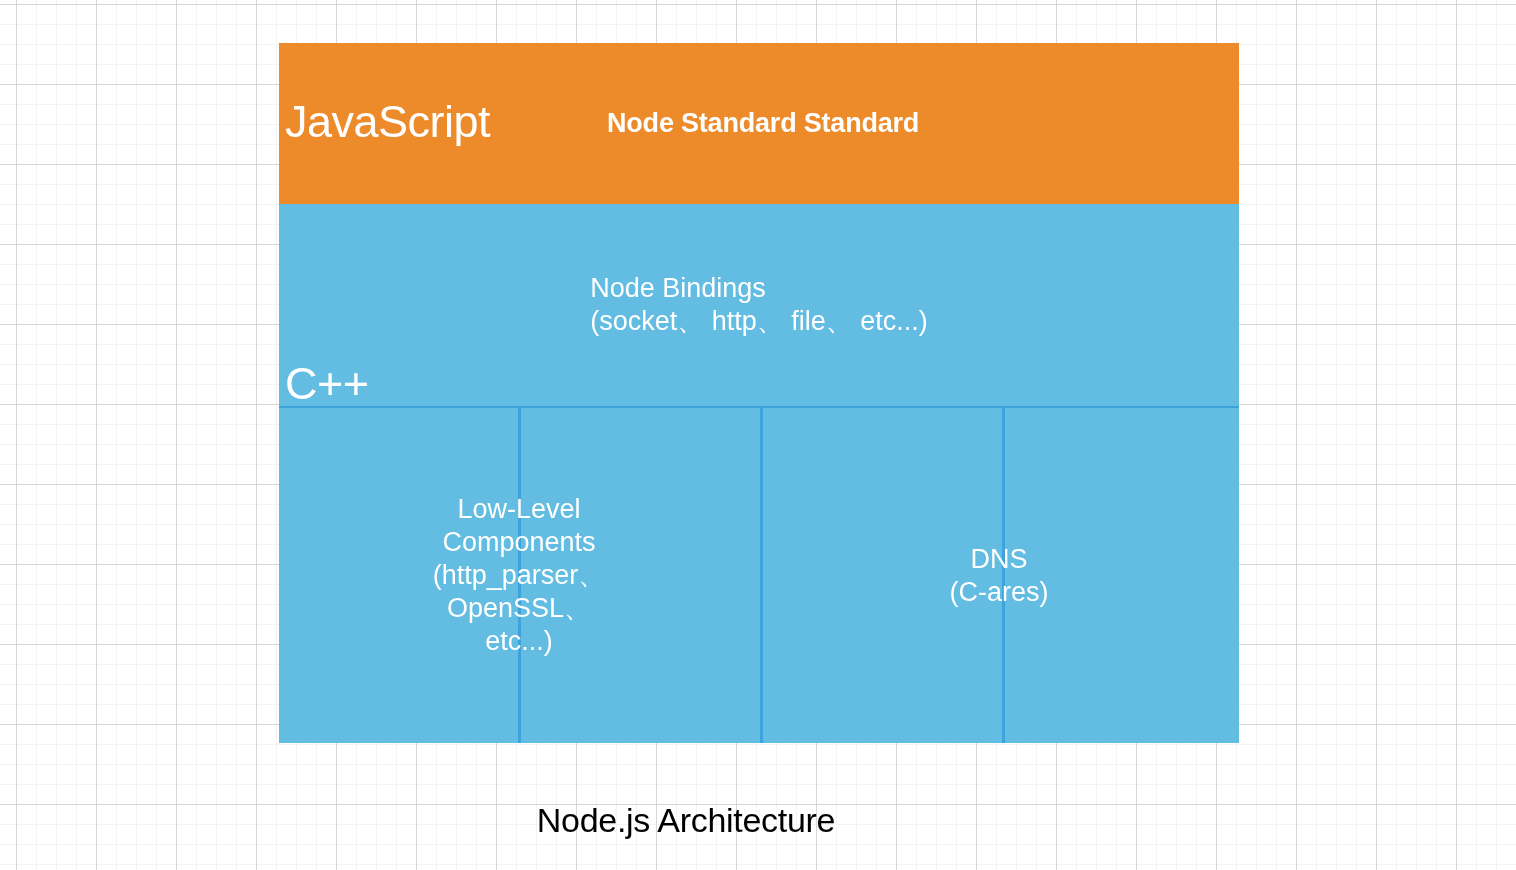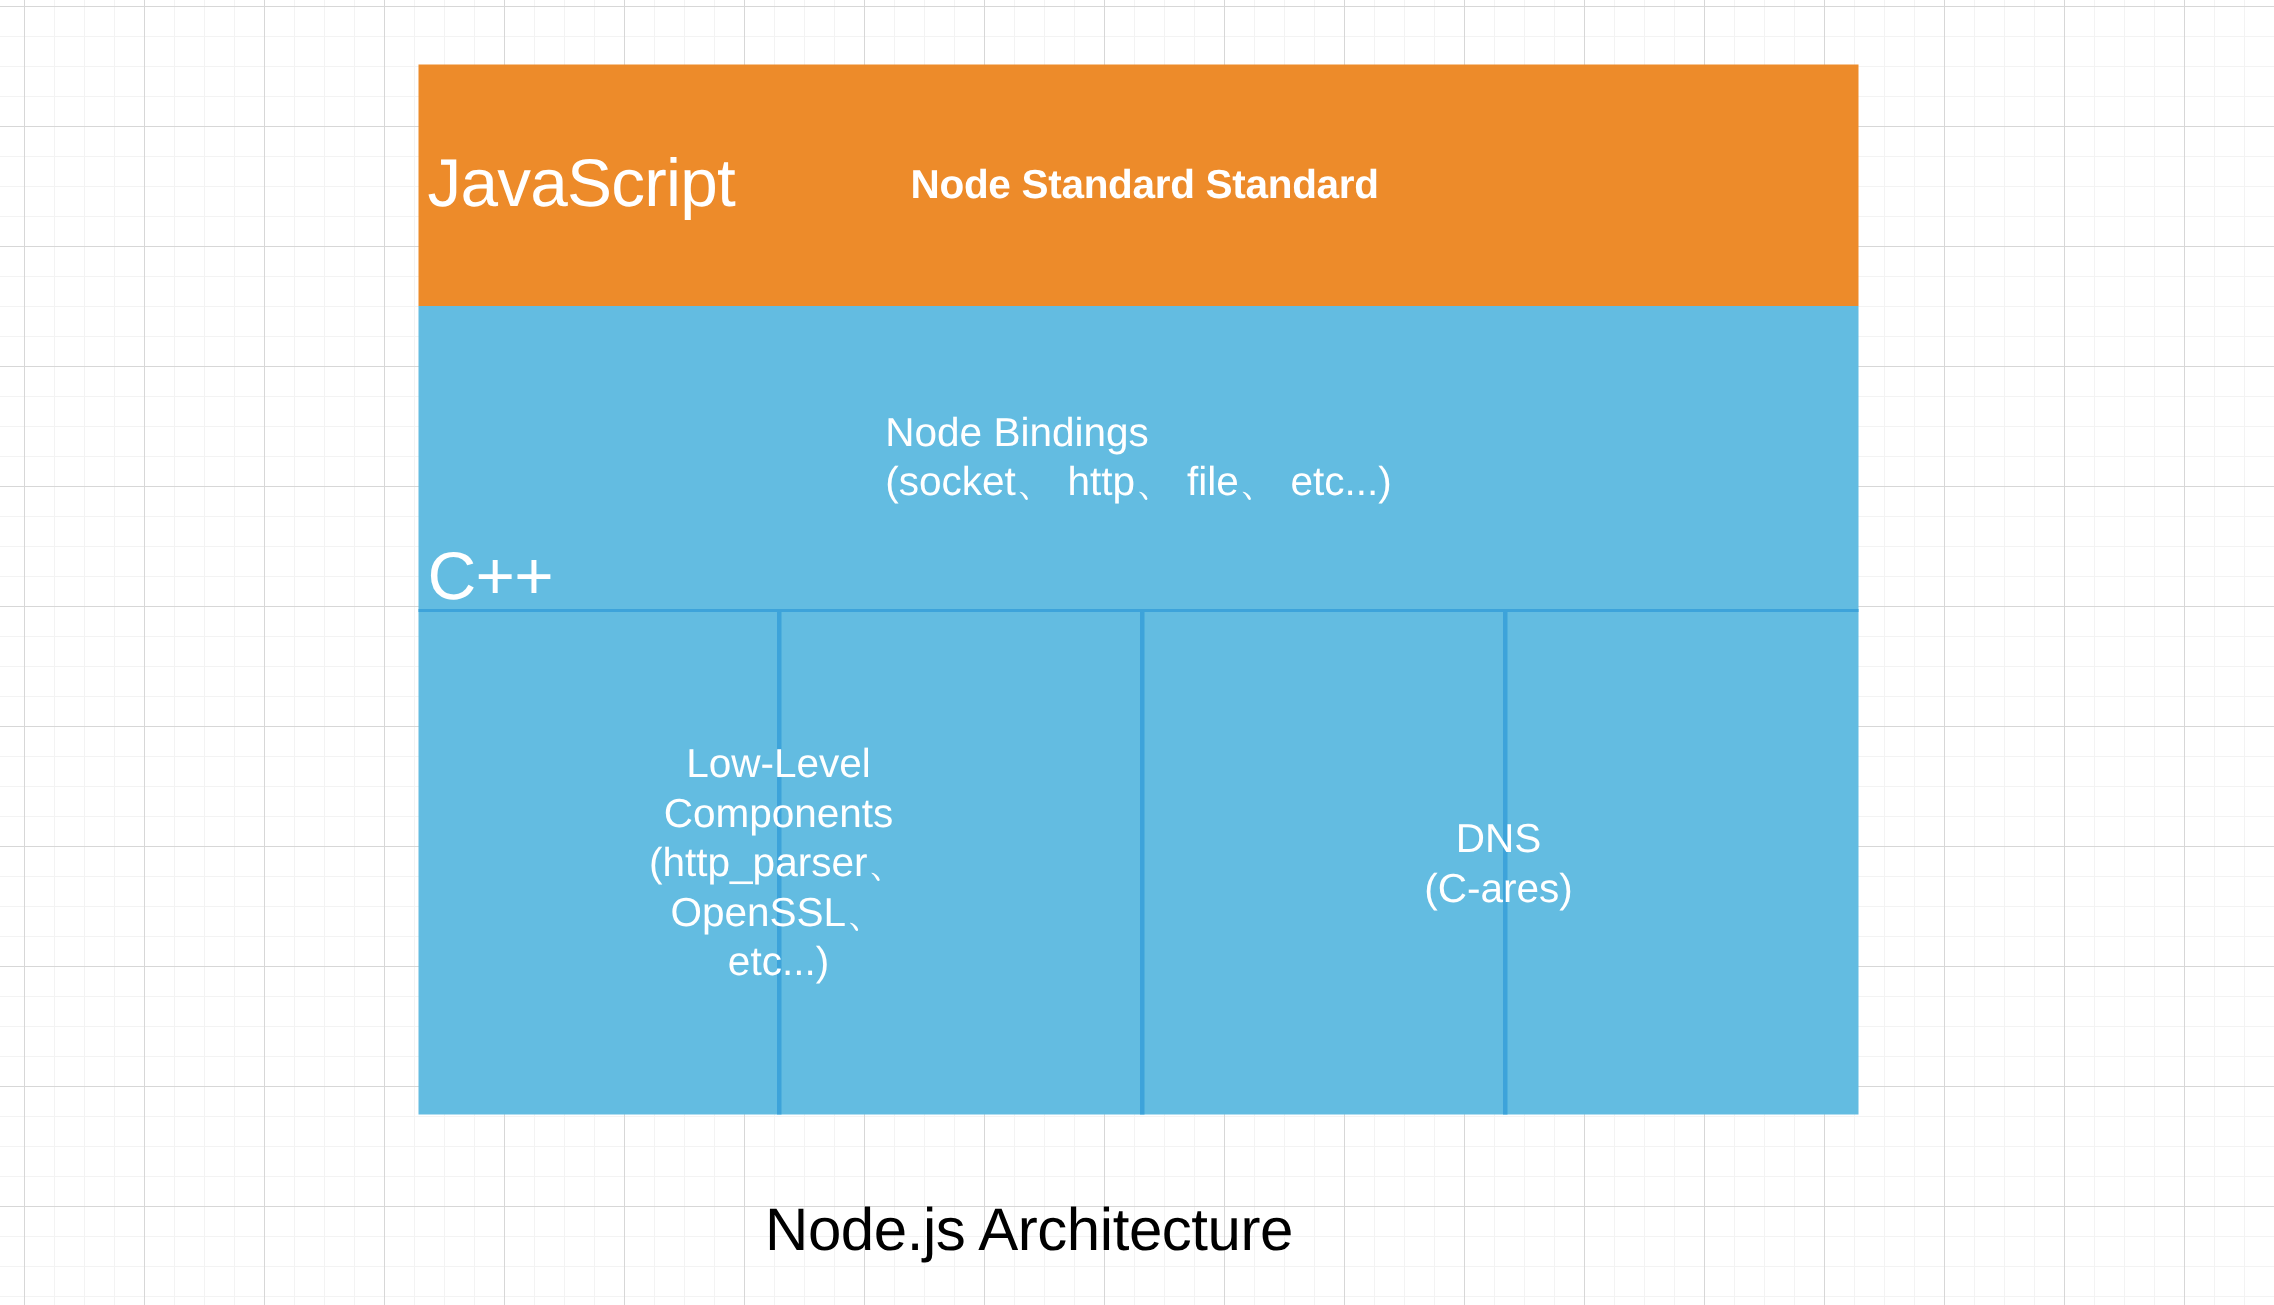--- a/index.html
+++ b/index.html
@@ -156,21 +156,21 @@
     white-space: pre-line;
   }
 
   
   #caption {
     position: absolute;
     left: 0;
     top: 795px;
     width: 1372px;
     text-align: center;
-    font-size: 40px;
+    font-size: 34px;
     line-height: 50px;
     color: #000000;
     letter-spacing: -0.3px;
   }
 </style>
 </head>
 <body>
 
 <div id="canvas">
 

